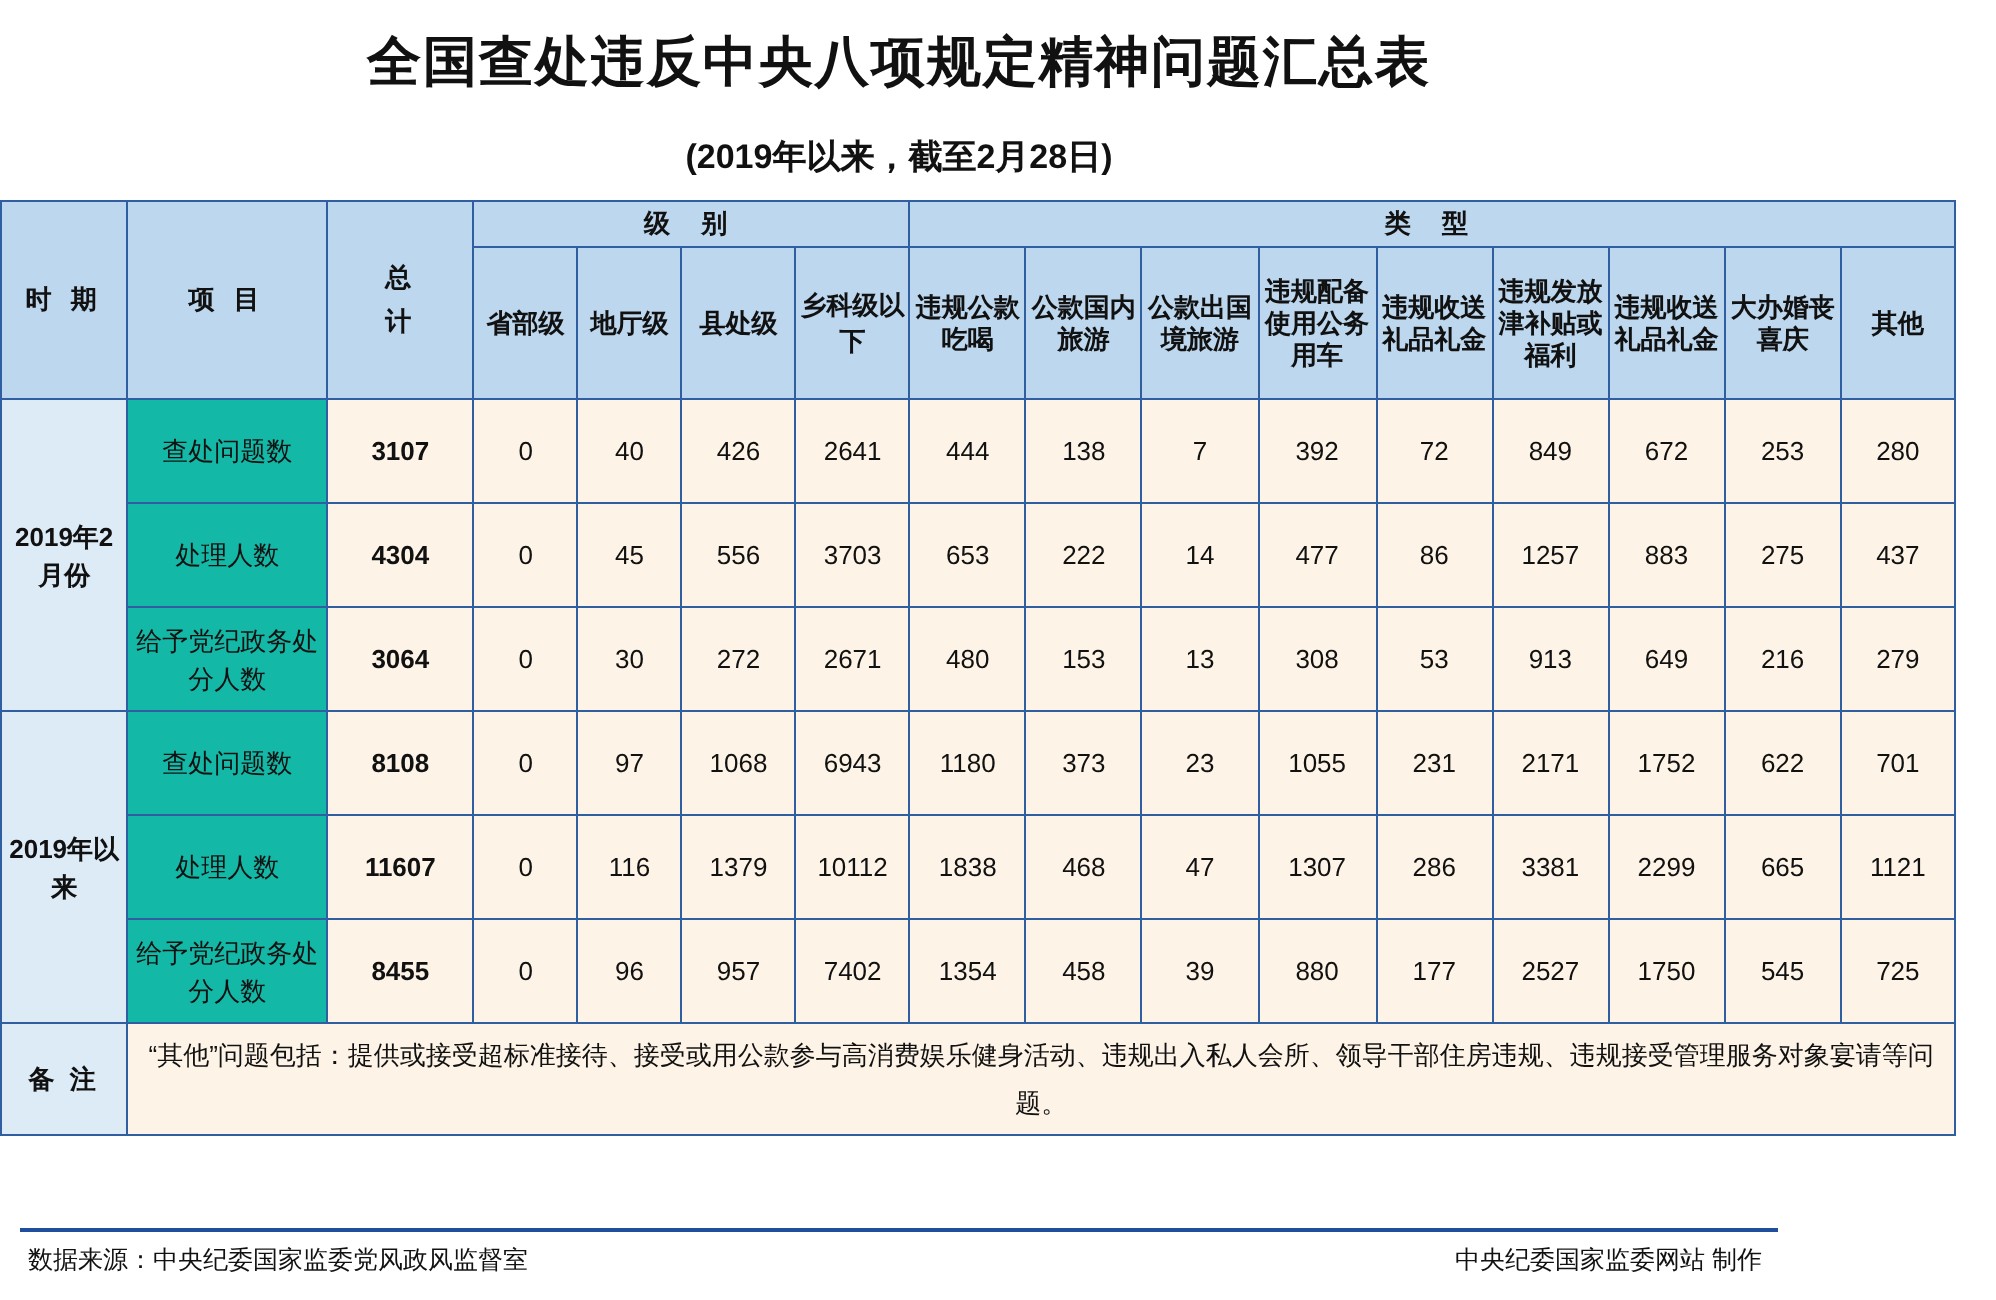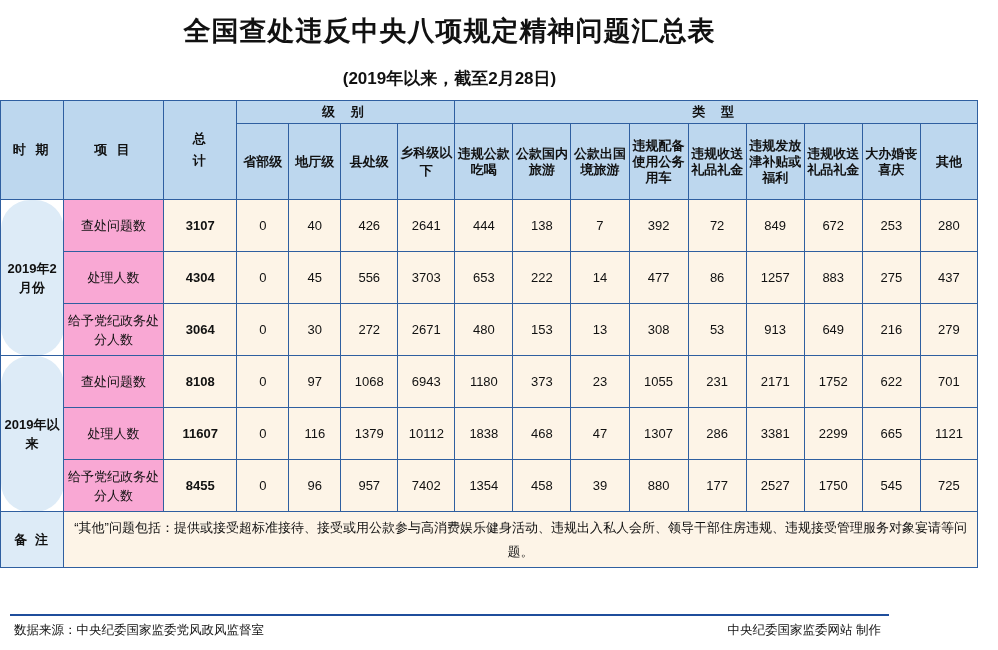--- a/index.html
+++ b/index.html
@@ -79,24 +79,23 @@
   .hdr-med {
     font-size: 13.5px;
     line-height: 18px;
   }
   .period {
     background: #ddebf7;
     font-weight: bold;
     font-size: 13.5px;
     line-height: 19px;
     color: #0b2f63;
-    border-radius: 29px;
   }
   .item {
-    background: #f9a8d4;
+    background: #14b8a6;
     font-size: 13.5px;
     line-height: 19px;
     font-weight: normal;
   }
   .total-cell {
     background: #fdf4e7;
     font-weight: bold;
     font-size: 15px;
   }
   .val {

